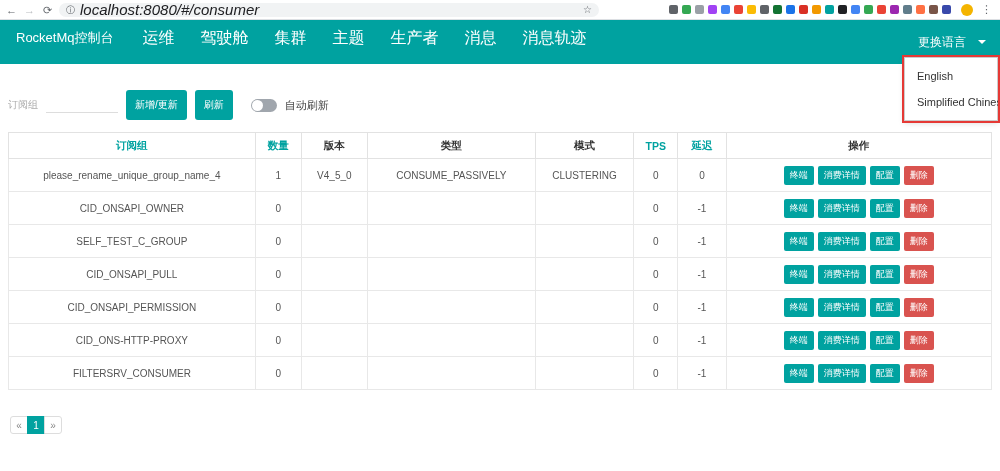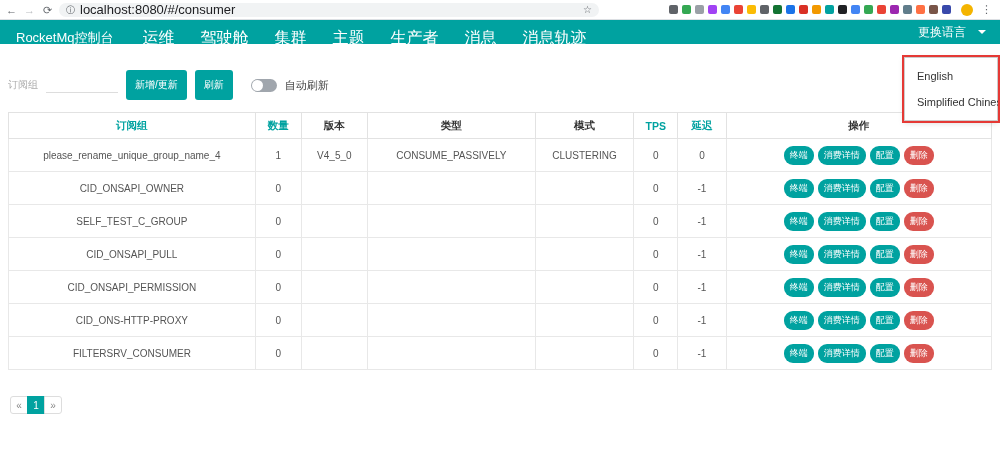--- a/index.html
+++ b/index.html
@@ -16,30 +16,30 @@
     height: 20px; background: #fff; border-bottom: 1px solid #dcdfe3;
     display: flex; align-items: center; padding: 0 5px; gap: 5px;
   }
   .nav-ic { color: #5f6368; font-size: 11px; width: 13px; text-align: center; line-height: 18px; cursor: pointer; }
   .nav-ic.disabled { color: #b9bcbf; }
   .omnibox {
     width: 540px; height: 14px; background: #f1f3f4; border-radius: 8px;
     display: flex; align-items: center; padding: 0 7px; gap: 5px;
   }
   .info-ic { font-size: 9px; color: #5f6368; line-height: 14px; cursor: pointer; }
-  .url { font-size: 13px; color: #202124; flex: 1; white-space: nowrap; overflow: hidden; }
+  .url { font-size: 15px; color: #202124; flex: 1; white-space: nowrap; overflow: hidden; font-style: italic; }
   .star-ic { font-size: 10px; color: #5f6368; cursor: pointer; }
   .extensions { display: flex; align-items: center; gap: 4px; flex: 1; justify-content: flex-end; }
   .ext { width: 9px; height: 9px; border-radius: 2px; display: inline-block; cursor: pointer; }
   .avatar { width: 12px; height: 12px; border-radius: 50%; background: #f4b400; margin-left: 5px; cursor: pointer; }
   .kebab { color: #5f6368; font-size: 11px; margin: 0 3px; cursor: pointer; }
 
   
   .navbar {
-    height: 24px; background: var(--navbar, #00a2a0);
+    height: 44px; background: var(--navbar, #00a2a0);
     display: flex; align-items: stretch; color: #fff;
   }
   .brand { font-size: 13px; padding: 0 16px; line-height: 36px; cursor: pointer; white-space: nowrap; }
   .nav-items { display: flex; }
   .nav-item { font-size: 16px; padding: 0 13px; line-height: 36px; cursor: pointer; white-space: nowrap; }
   .nav-item.active { background: var(--navbar-active, #008f8d); }
   .lang { margin-left: auto; font-size: 12px; padding: 0 14px; display: flex; align-items: center; gap: 12px; cursor: pointer; }
   .caret { width: 0; height: 0; border-left: 4px solid transparent; border-right: 4px solid transparent; border-top: 4px solid #fff; }
 
   
@@ -67,21 +67,21 @@
   .grid { width: 100%; border-collapse: collapse; margin-top: 16px; table-layout: fixed; }
   .grid th {
     font-size: 10.5px; color: #333; font-weight: bold;
     border: 1px solid #e2e2e2; height: 26px; text-align: center;
   }
   .grid th.link { color: var(--accent, #00a2a0); cursor: pointer; }
   .grid td {
     font-size: 10px; color: #555; border: 1px solid #e8e8e8;
     height: 33px; text-align: center; overflow: hidden; white-space: nowrap;
   }
-  .act { display: inline-block; border: none; color: #fff; font-size: 9px; padding: 3px 6px; border-radius: 9px; margin: 0 2px; cursor: pointer; font-family: inherit; white-space: nowrap; }
+  .act { display: inline-block; border: none; color: #fff; font-size: 9px; padding: 3px 6px; border-radius: 2px; margin: 0 2px; cursor: pointer; font-family: inherit; white-space: nowrap; }
   .act.teal { background: var(--accent, #00a2a0); }
   .act.red { background: var(--danger, #d9534f); }
 
   
   .pagination { margin: 26px 0 0 2px; display: inline-flex; }
   .page {
     min-width: 18px; height: 18px; line-height: 17px; text-align: center;
     border: 1px solid #ddd; font-size: 10px; color: #888; padding: 0 5px;
     cursor: pointer; background: #fff; margin-left: -1px;
   }

